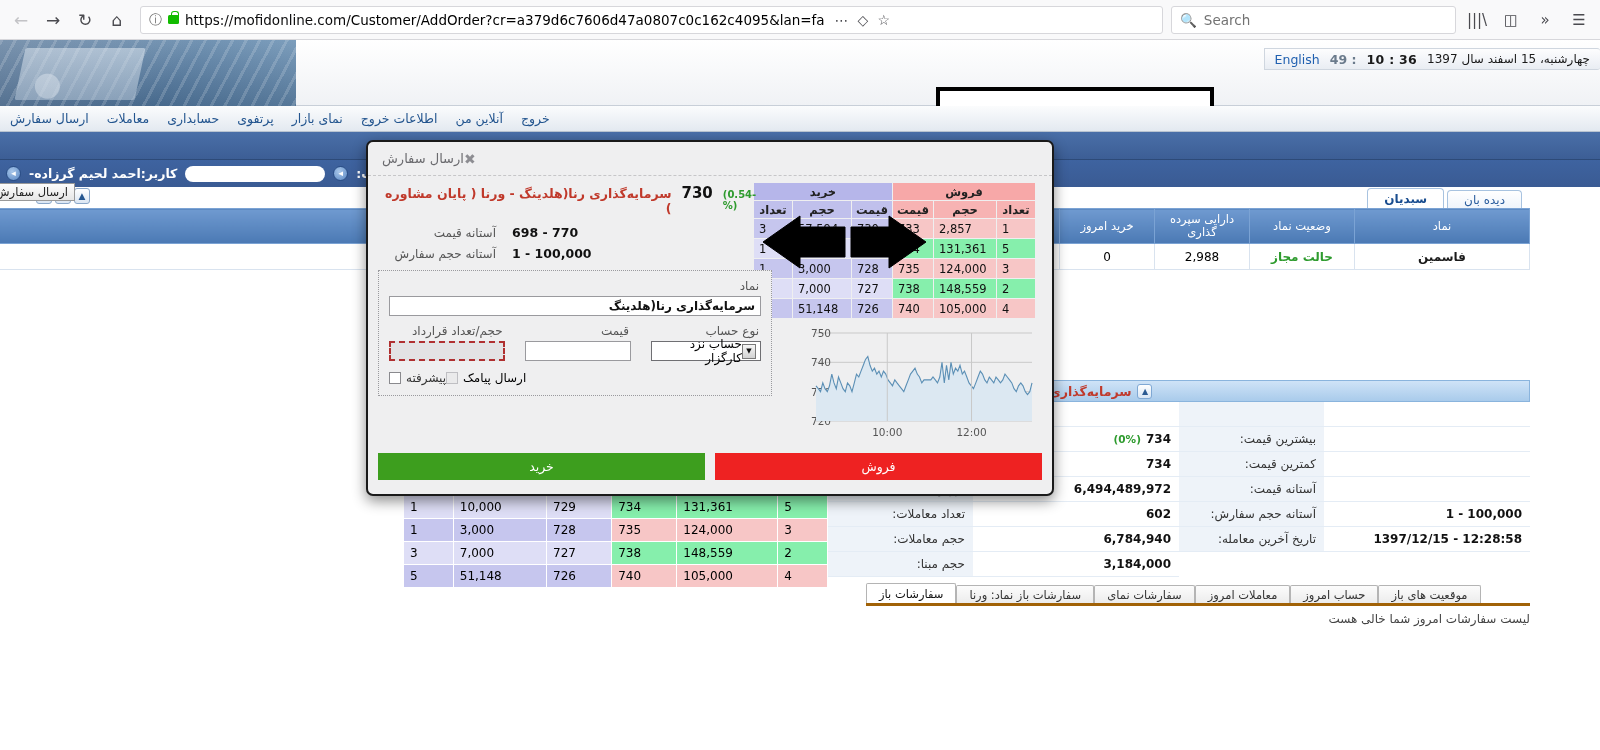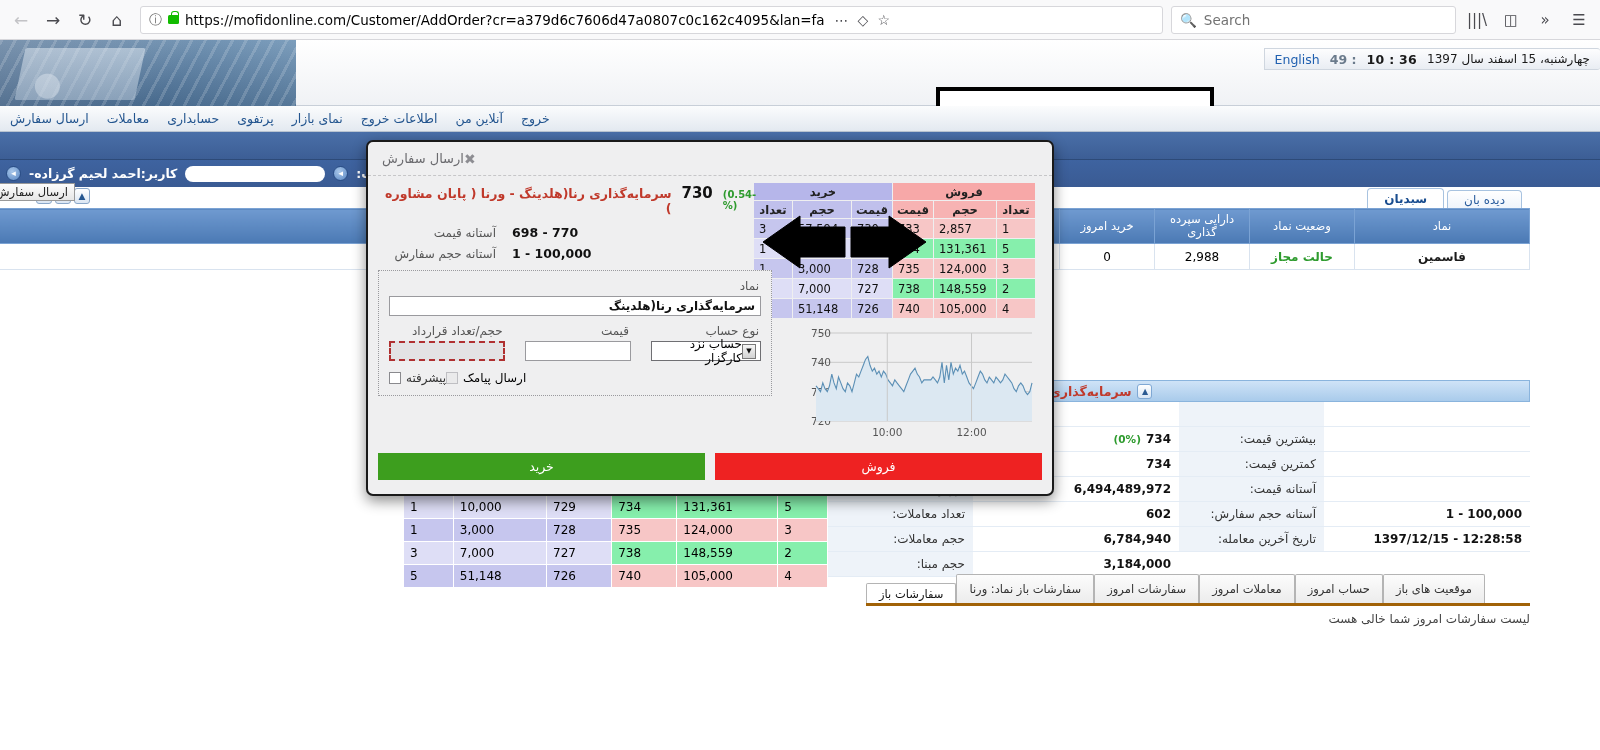--- a/index.html
+++ b/index.html
@@ -231,21 +231,21 @@
   .pct-green { color:#2e9b2e; font-size:10.5px; font-weight:bold; }
   .val-green { color:#2e9b2e; }
 
   
   .bottom-tabs {
     position:absolute; left:866px; top:586px; width:664px; height:20px;
     display:flex; flex-direction:row-reverse; align-items:flex-end; 
     border-bottom:3px solid #a16207; direction:rtl;
   }
   .btab {
-    height:29px; padding: 0 12px; font-size:11.5px; color:#333;
+    height:18px; padding: 0 12px; font-size:11.5px; color:#333;
     background: linear-gradient(#fcfcfc,#ececec);
     border:1px solid #b4b4b4; border-bottom:none; border-radius:2px 2px 0 0;
     display:flex; align-items:center; white-space:nowrap;
   }
   .btab.active { background:#fff; font-weight:normal; height:20px; color:#111;}
   .empty-msg {
     position:absolute; left:1300px; top:612px; width:230px;
     text-align:right; font-size:12px; color:#444; direction:rtl;
   }
 
@@ -611,21 +611,21 @@
               <span>1397/12/15 - 12:28:58</span>
             </div>
           </div>
         </div>
     </div>
   </div>
 
   <div class="bottom-tabs" id="bottom-tabs">
       <span class="btab active">سفارشات باز</span>
       <span class="btab">سفارشات باز نماد: ورنا</span>
-      <span class="btab">سفارشات امروز</span>
+      <span class="btab">سفارشات نمای</span>
       <span class="btab">معاملات امروز</span>
       <span class="btab">حساب امروز</span>
       <span class="btab">موقعیت های باز</span>
     </div>
   <div class="empty-msg">لیست سفارشات امروز شما خالی هست</div>
 
   <div class="modal">
     <div class="modal-head">
       <span class="modal-title">ارسال سفارش</span>
       <span class="modal-close">✖</span>

